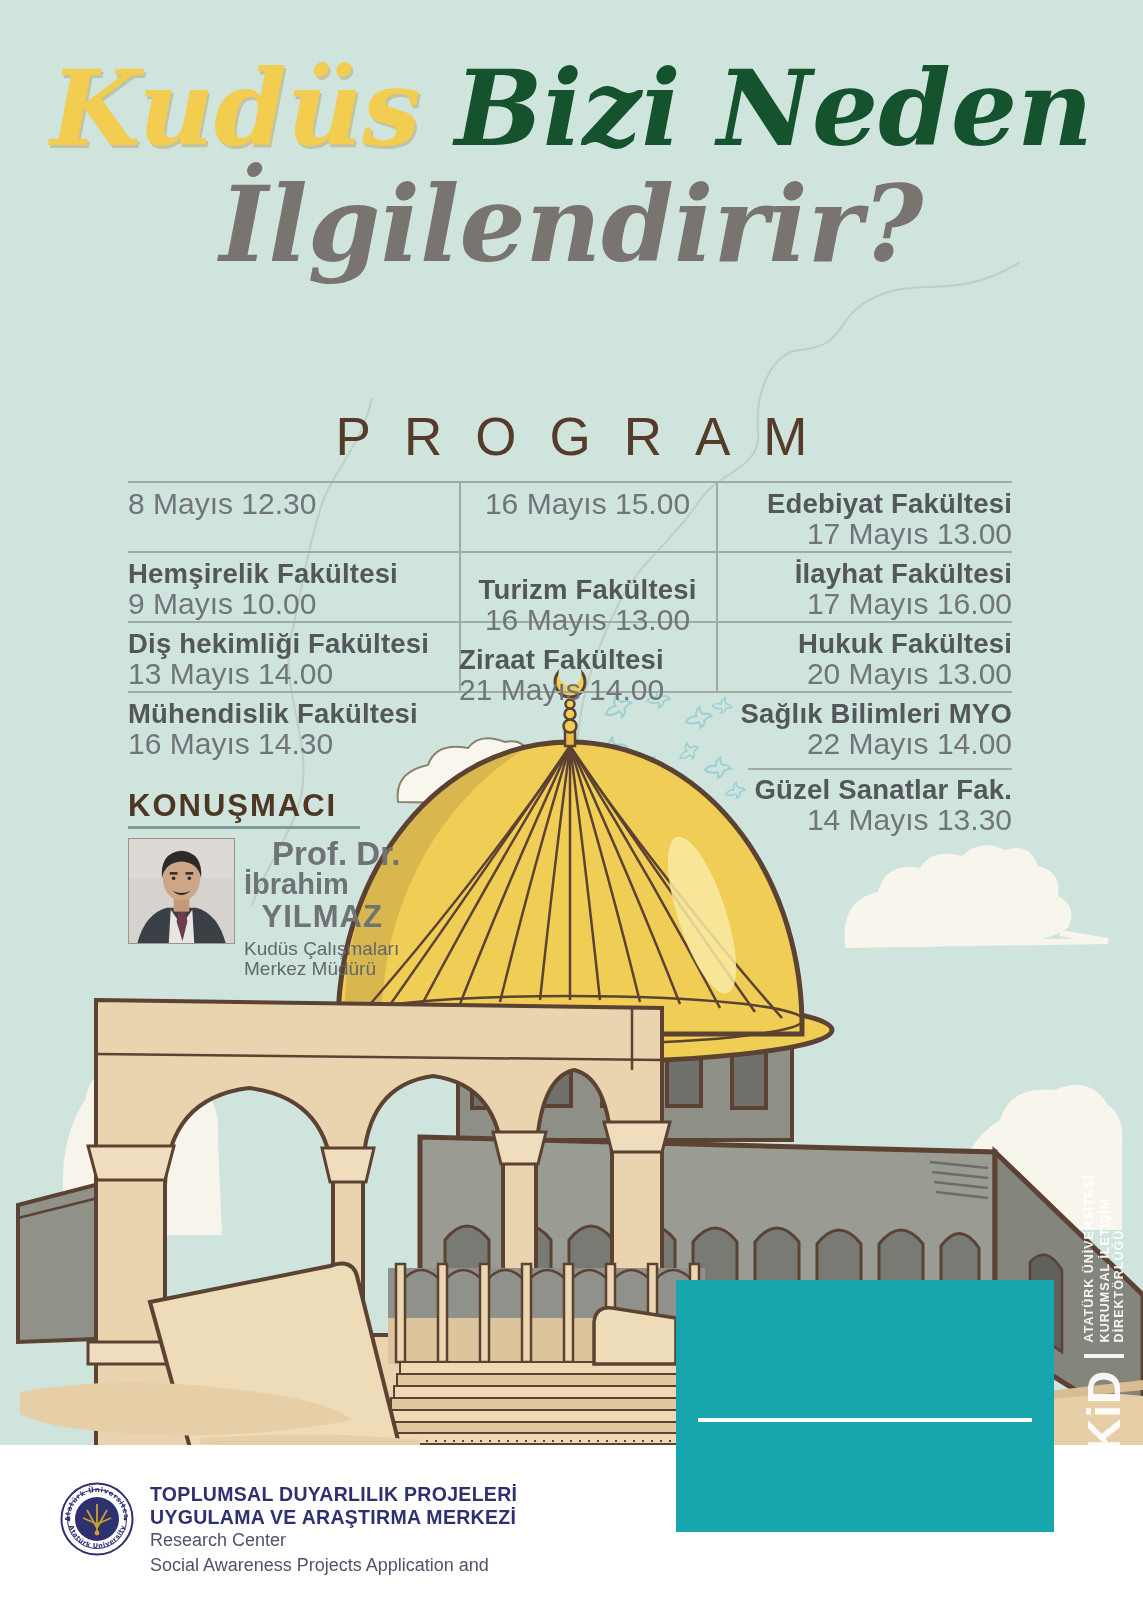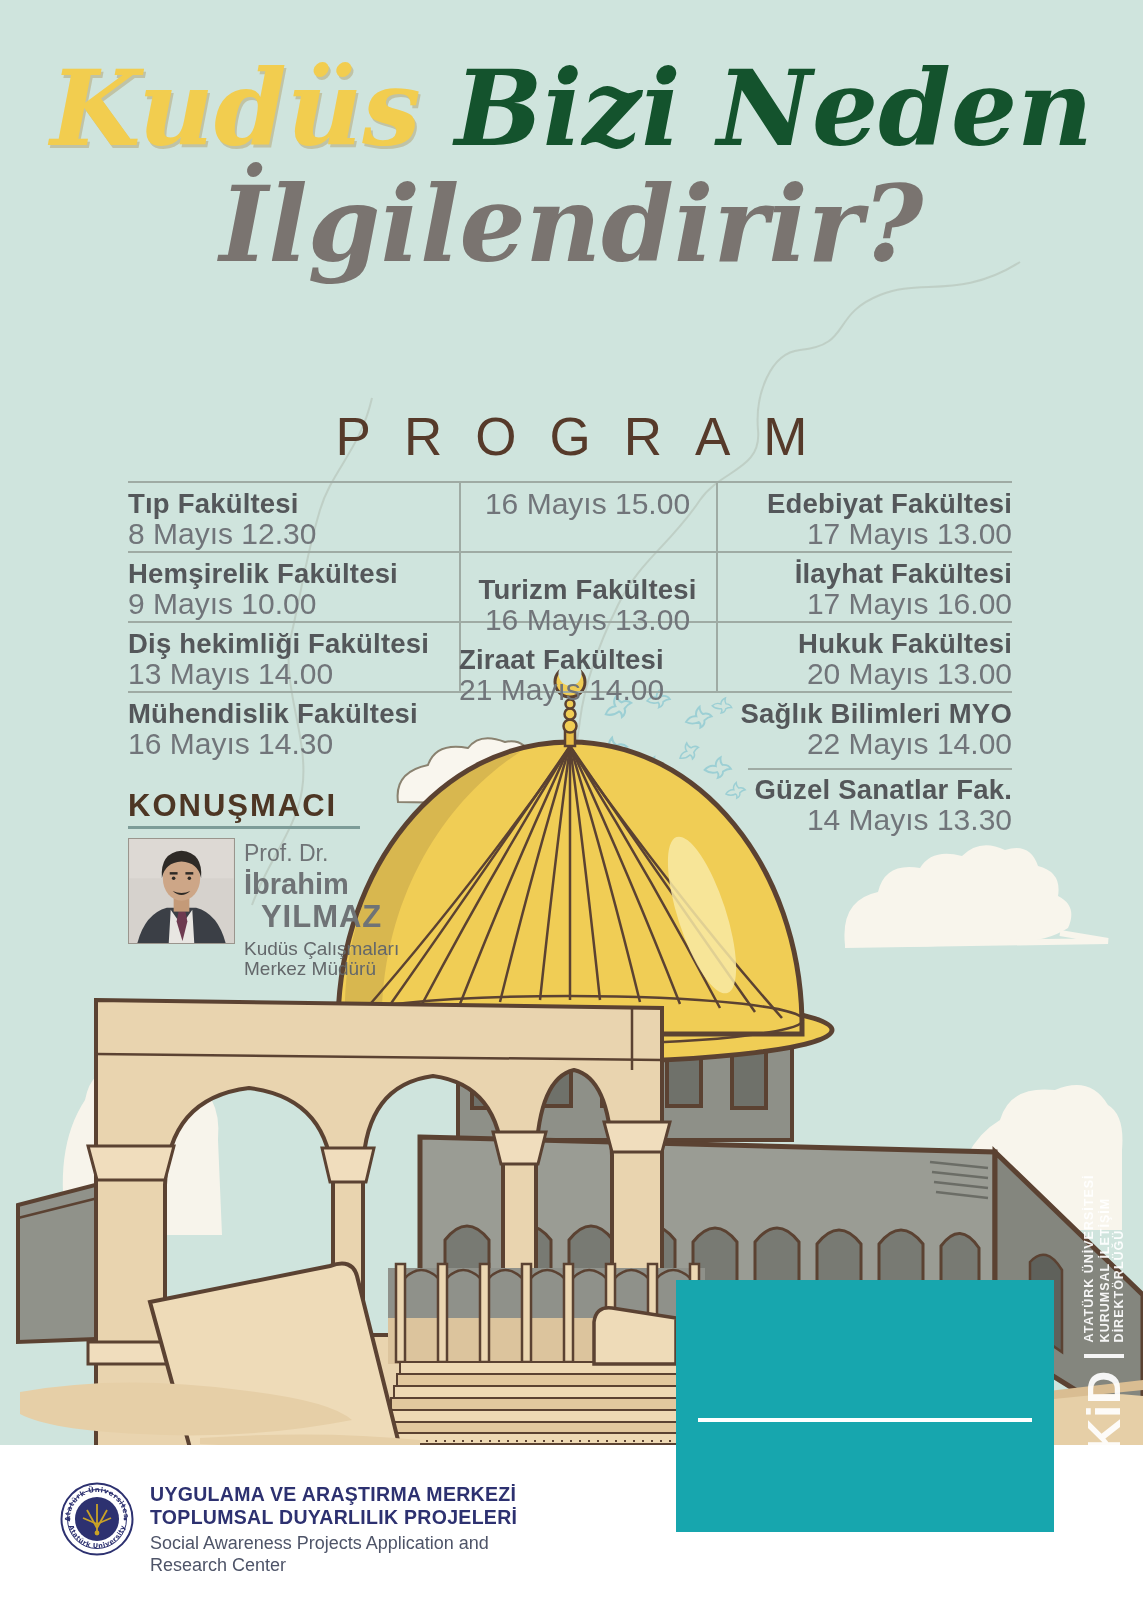--- a/index.html
+++ b/index.html
@@ -31,21 +31,21 @@
   .dt{font-weight:400;font-size:30px;line-height:30px;color:#71757a;}
 
   
   .spk-heading{position:absolute;left:128px;top:788px;z-index:2;font-size:31px;font-weight:700;
     letter-spacing:2px;color:#4d3624;}
   .spk-underline{position:absolute;left:128px;top:826px;width:232px;height:2.5px;background:#7d9c98;z-index:2;}
   .spk-photo{position:absolute;left:128px;top:838px;width:107px;height:106px;z-index:2;
     border:1px solid #9a958d;background:#d6d2cd;box-sizing:border-box;}
   .spk-photo svg{display:block;}
   .spk-names{position:absolute;left:244px;top:838px;z-index:2;color:#6f7376;}
-  .spk-n1{font-size:23px;font-weight:400;line-height:31px;}
+  .spk-n1{font-size:33px;font-weight:700;line-height:31px;margin-left:28px;}
   .spk-n2{font-size:29px;font-weight:700;line-height:31px;}
   .spk-n3{font-size:31px;font-weight:700;line-height:34px;letter-spacing:1px;text-align:center;}
   .spk-r{font-size:19px;font-weight:400;line-height:20px;color:#63676a;}
   .spk-r1{margin-top:5px;}
 
   
   .badge{position:absolute;left:676px;top:1280px;width:378px;height:252px;background:#17a6ae;z-index:5;}
   .badge-label{position:absolute;left:0;top:48px;width:100%;text-align:center;
     color:#ffffff;font-size:47px;font-weight:700;letter-spacing:2px;}
   .badge-line{position:absolute;left:22px;top:138px;width:334px;height:4px;background:#ffffff;}
@@ -269,21 +269,20 @@
 
     <div class="gl gl-h" style="top:0;"></div>
     <div class="gl gl-h" style="top:70px;"></div>
     <div class="gl gl-h" style="top:140px;"></div>
     <div class="gl gl-h" style="top:210px;"></div>
     <div class="gl gl-v" style="left:331px;"></div>
     <div class="gl gl-v" style="left:588px;"></div>
     <div class="gl" style="top:287px;left:620px;width:264px;height:2px;"></div>
 
     <div class="cell" style="left:0;top:8px;width:320px;text-align:left;">
-      <div class="fac">Tıp Fakültesi</div>
       <div class="dt">8 Mayıs 12.30</div>
     </div>
     <div class="cell" style="left:331px;top:8px;width:257px;text-align:center;">
       <div class="dt">16 Mayıs 15.00</div>
     </div>
     <div class="cell" style="left:588px;top:8px;width:296px;text-align:right;">
       <div class="fac">Edebiyat Fakültesi</div>
       <div class="dt">17 Mayıs 13.00</div>
     </div>
 
@@ -392,20 +391,20 @@
           <line x1="37" y1="50" x2="37" y2="22"></line>
           <line x1="37" y1="46" x2="27" y2="28"></line>
           <line x1="37" y1="46" x2="47" y2="28"></line>
           <line x1="37" y1="42" x2="23" y2="36"></line>
           <line x1="37" y1="42" x2="51" y2="36"></line>
         </g>
         <circle cx="37" cy="51" r="2.4" fill="#c9a227"></circle>
       </svg>
     </div>
     <div class="f-text">
+      <div class="f-tr">TOPLUMSAL DUYARLILIK PROJELERİ</div>
       <div class="f-tr">UYGULAMA VE ARAŞTIRMA MERKEZİ</div>
-      <div class="f-tr">TOPLUMSAL DUYARLILIK PROJELERİ</div>
+      <div class="f-en">Research Center</div>
       <div class="f-en f-en1">Social Awareness Projects Application and</div>
-      <div class="f-en">Research Center</div>
     </div>
   </div>
 
 </div>
 
 </body></html>

